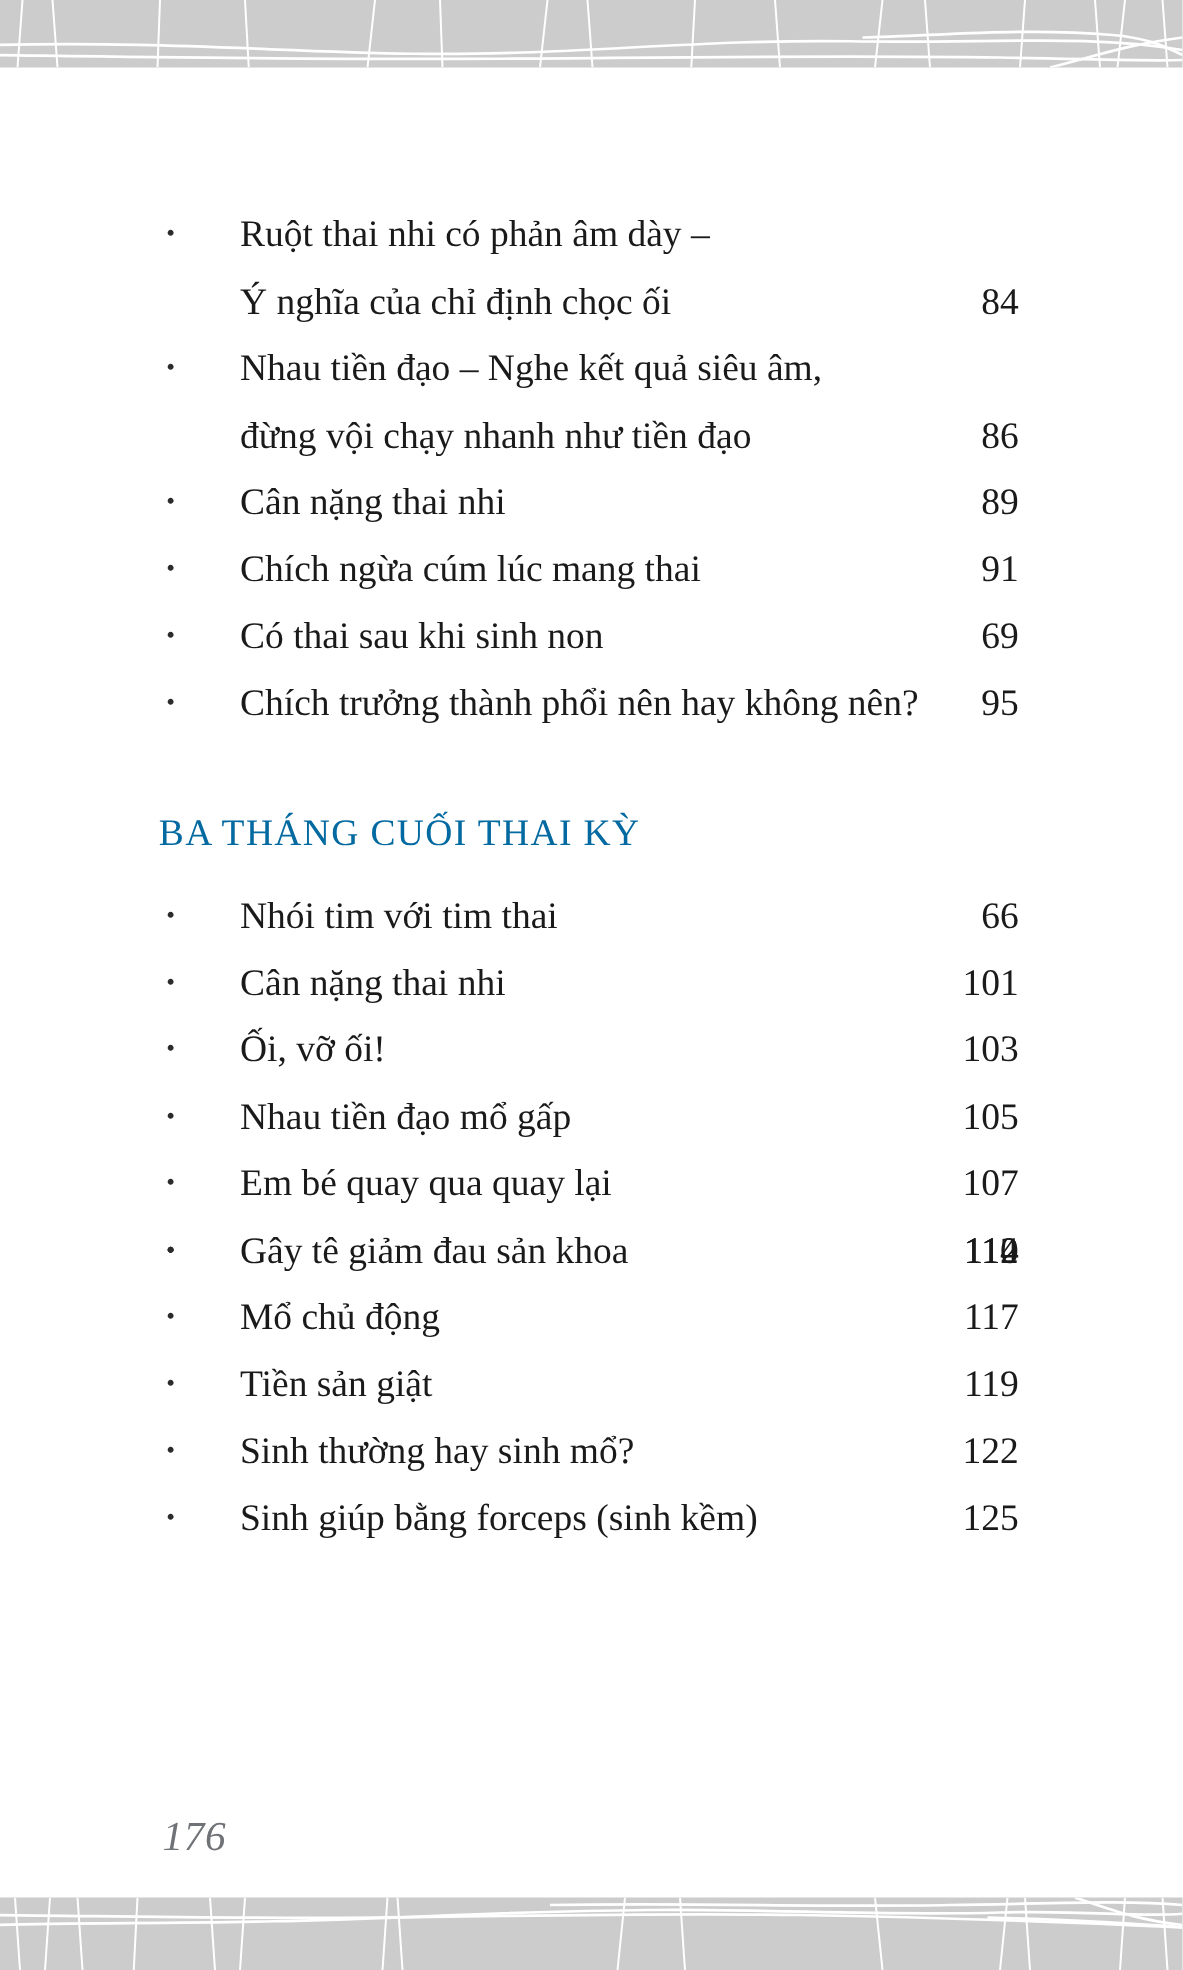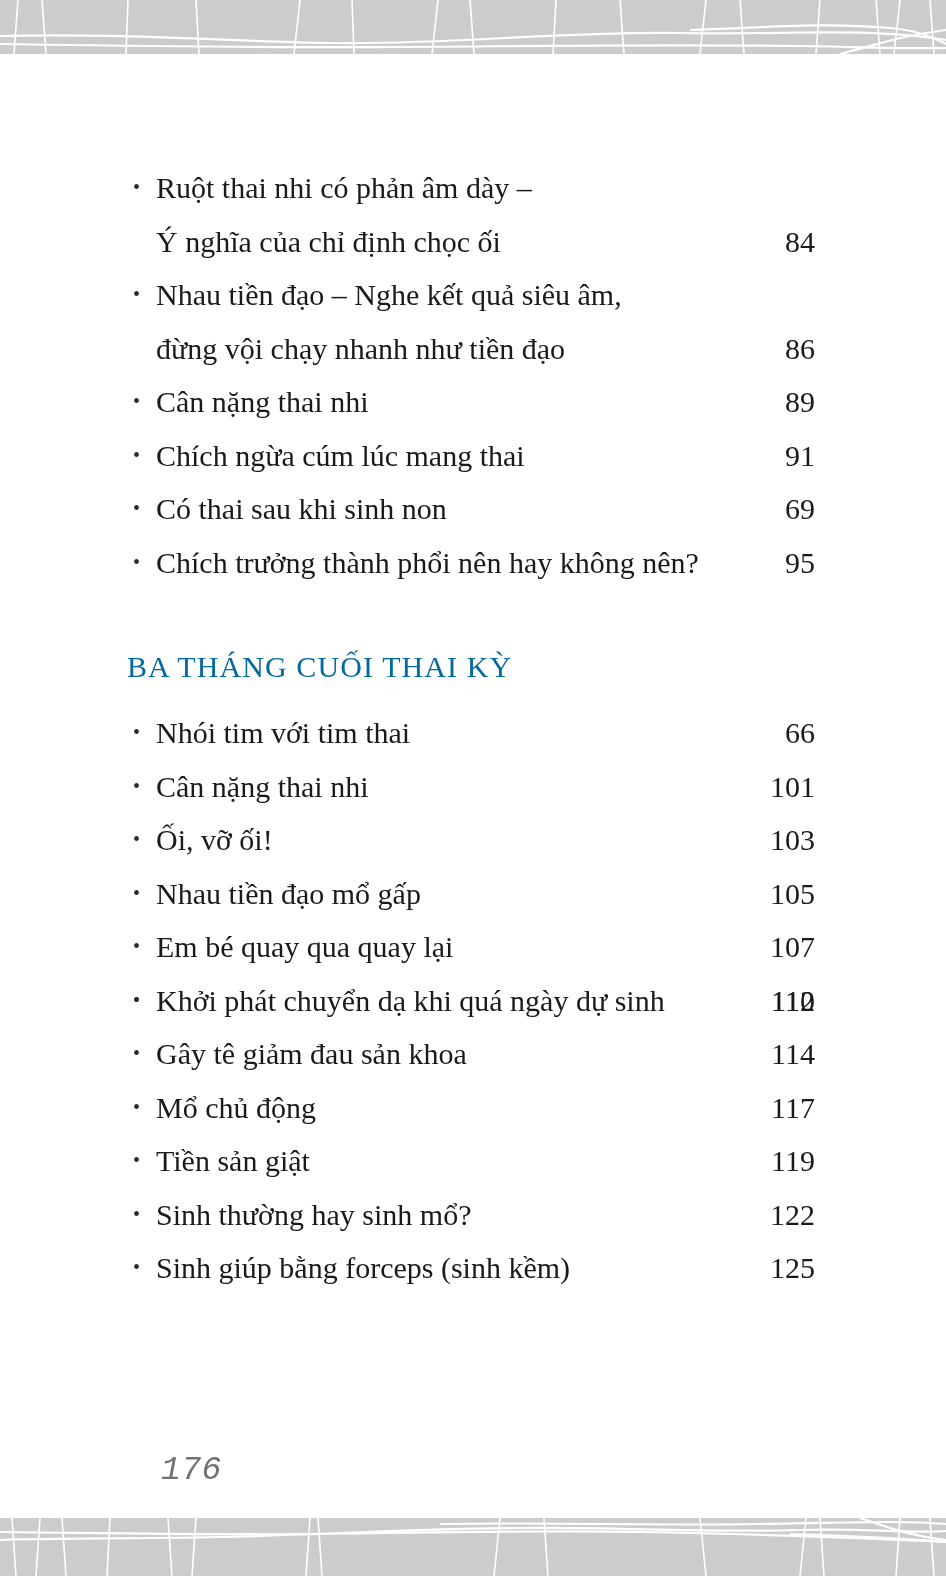--- a/index.html
+++ b/index.html
@@ -54,21 +54,21 @@
     position: absolute;
     left: 133px;
     top: 0;
     width: 10px;
     line-height: 53.5px;
     font-size: 20px;
     color: #2b2b2b;
   }
   .entry .label {
     display: block;
-    margin-left: 20px;   
+    margin-left: 56px;   
     white-space: pre-line;
   }
   .entry .page-num {
     position: absolute;
     right: 131px;        
     top: 0;
     line-height: 53.5px;
     font-size: 30px;
     color: #1a1a1a;
     text-align: right;
@@ -90,26 +90,25 @@
   }
 
   .gap-before-heading { height: 58px; }
   .gap-after-heading  { height: 19px; }
 
   
   .folio {
     position: absolute;
     left: 130px;
     top: 1452px;
-    font-family: Liberation Mono, monospace;
+    font-family: Liberation Serif, serif;
     font-style: italic;
     font-size: 33px;
     color: #6f7276;
     letter-spacing: 0.5px;
-    margin-left: 31px;
   }
 </style>
 </head>
 <body>
 
 <div class="page">
 
   <div class="band band-top">
     <svg viewBox="0 0 946 54" preserveAspectRatio="none" aria-hidden="true">
       <g stroke="#ffffff" fill="none" stroke-width="1.6">
@@ -207,21 +206,20 @@
         <span class="bullet">•</span>
         <span class="label">Em bé quay qua quay lại</span>
         <span class="page-num">107</span>
       </div>
       <div class="entry">
         <span class="bullet">•</span>
         <span class="page-num">110</span>
       </div>
       <div class="entry">
         <span class="bullet">•</span>
-        <span class="label">Khởi phát chuyển dạ khi quá ngày dự sinh</span>
         <span class="page-num">112</span>
       </div>
       <div class="entry">
         <span class="bullet">•</span>
         <span class="label">Gây tê giảm đau sản khoa</span>
         <span class="page-num">114</span>
       </div>
       <div class="entry">
         <span class="bullet">•</span>
         <span class="label">Mổ chủ động</span>

